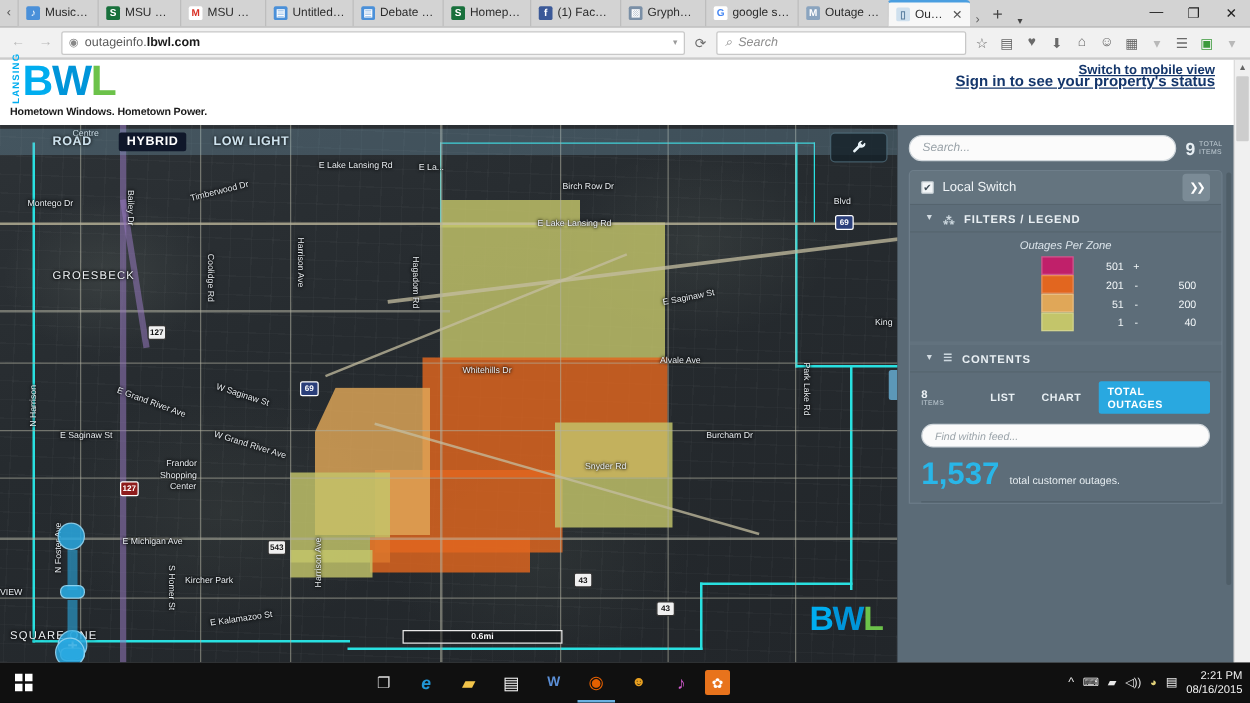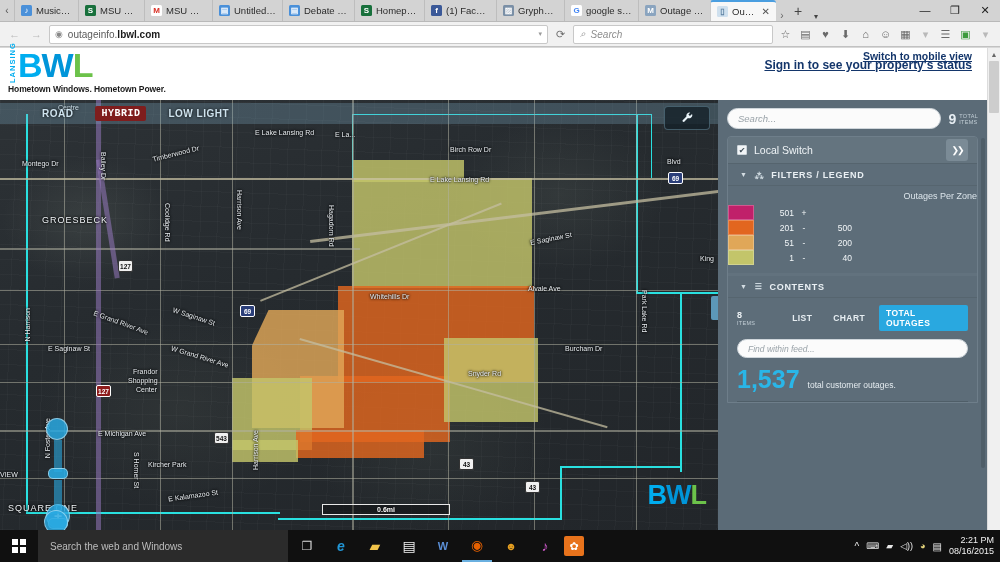--- a/index.html
+++ b/index.html
@@ -100,21 +100,21 @@
   .shield.st { background:#f0f0f0; color:#111; border-color:#333; }
 
   .zone { position:absolute; opacity:.82; }
   #zoneOutline { position:absolute; border:1.5px solid #29e0e0; }
 
   #basemapbar { position:absolute; left:0; top:3px; width:718px; height:21px;
                 background:rgba(130,175,200,.28); display:flex; align-items:center;
                 gap:16px; padding-left:36px; }
   .bmopt { font-size:10px; font-weight:bold; letter-spacing:.5px; color:#cfe3ee;
            text-shadow:0 0 3px #000; padding:2px 6px; border-radius:2px; }
-  .bmopt.active { background:#7f1d1d; color:#fff; text-shadow:none;font-family:Liberation Mono, monospace; }
+  .bmopt.active { background:#0f172a; color:#fff; text-shadow:none; }
 
   #maptools { position:absolute; right:8px; top:6px; width:46px; height:24px;
               background:rgba(22,34,42,.82); border:1px solid rgba(120,160,180,.45);
               border-radius:4px; display:flex; align-items:center; justify-content:center; }
   #maptools svg { width:13px; height:13px; }
   .zbtn { width:24px; height:24px; border-radius:50%; background:rgba(41,168,224,.85);
           border:1px solid rgba(200,235,250,.6); color:#fff; font-size:14px; font-weight:bold;
           display:flex; align-items:center; justify-content:center; line-height:1; }
   .zbar { width:8px; height:30px; margin:0 auto; background:rgba(41,168,224,.6); }
   .zhandle { width:20px; height:11px; margin:0 auto; border-radius:5px;
@@ -154,23 +154,23 @@
                   justify-content:center; letter-spacing:-2px; }
 
   .section { background:#5d6d79; }
   .sechdr { height:22px; display:flex; align-items:center; gap:7px; padding:0 12px;
             font-size:9px; font-weight:bold; letter-spacing:.7px; color:#eaf0f4;
             border-bottom:1px solid #56656f; }
   .sechdr .caret { font-size:7px; color:#d4dde3; }
   .sechdr .ico { font-size:8px; color:#cdd8df; }
 
   #legend { padding:5px 0 8px 0; }
-  #legend-title { text-align:right; font-size:9px; color:#dbe4ea;
+  #legend-title { text-align:center; font-size:9px; font-style:italic; color:#dbe4ea;
                   margin-bottom:4px; }
-  #legend-rows { display:flex; flex-direction:column; align-items:flex-start; }
+  #legend-rows { display:flex; flex-direction:column; align-items:flex-end; }
   .lrow { display:flex; align-items:center; }
   .lsw { width:26px; height:15px; border:1px solid rgba(255,255,255,.25); }
   .ltxt { width:118px; display:flex; font-size:8.5px; color:#f2f6f8; padding-left:14px; }
   .ltxt .a { width:26px; text-align:right; }
   .ltxt .d { width:20px; text-align:center; }
   .ltxt .b { width:38px; text-align:right; }
 
   #contents { margin-top:3px; }
   #contents-body { padding:7px 9px 0 9px; }
   #ctabs { display:flex; align-items:center; gap:7px; }
@@ -545,21 +545,20 @@
 
 <div id="taskbar">
   <div id="startbtn">
     <span class="sq">
         <i></i>
         <i></i>
         <i></i>
         <i></i>
       </span>
   </div>
-  <div id="tb-search">Search the web and Windows</div>
   <div id="tb-icons">
     <div class="tbi" style="color:#dcdcdc;font-size:12px">❐</div>
     <div class="tbi" style="color:#2196d6;font-weight:bold;font-style:italic">e</div>
     <div class="tbi" style="color:#f2c44a">▰</div>
     <div class="tbi" style="color:#f4f4f4">▤</div>
     <div class="tbi" style="color:#5b8fd6;font-weight:bold;font-size:11px">W</div>
     <div class="tbi run" style="color:#e66000">◉</div>
     <div class="tbi" style="color:#e8a020;font-size:11px">☻</div>
     <div class="tbi" style="color:#d45bd0">♪</div>
     <div class="tbi" style="color:#fff;background:#e8731c;width:20px;height:20px;border-radius:2px;font-size:11px">✿</div>

